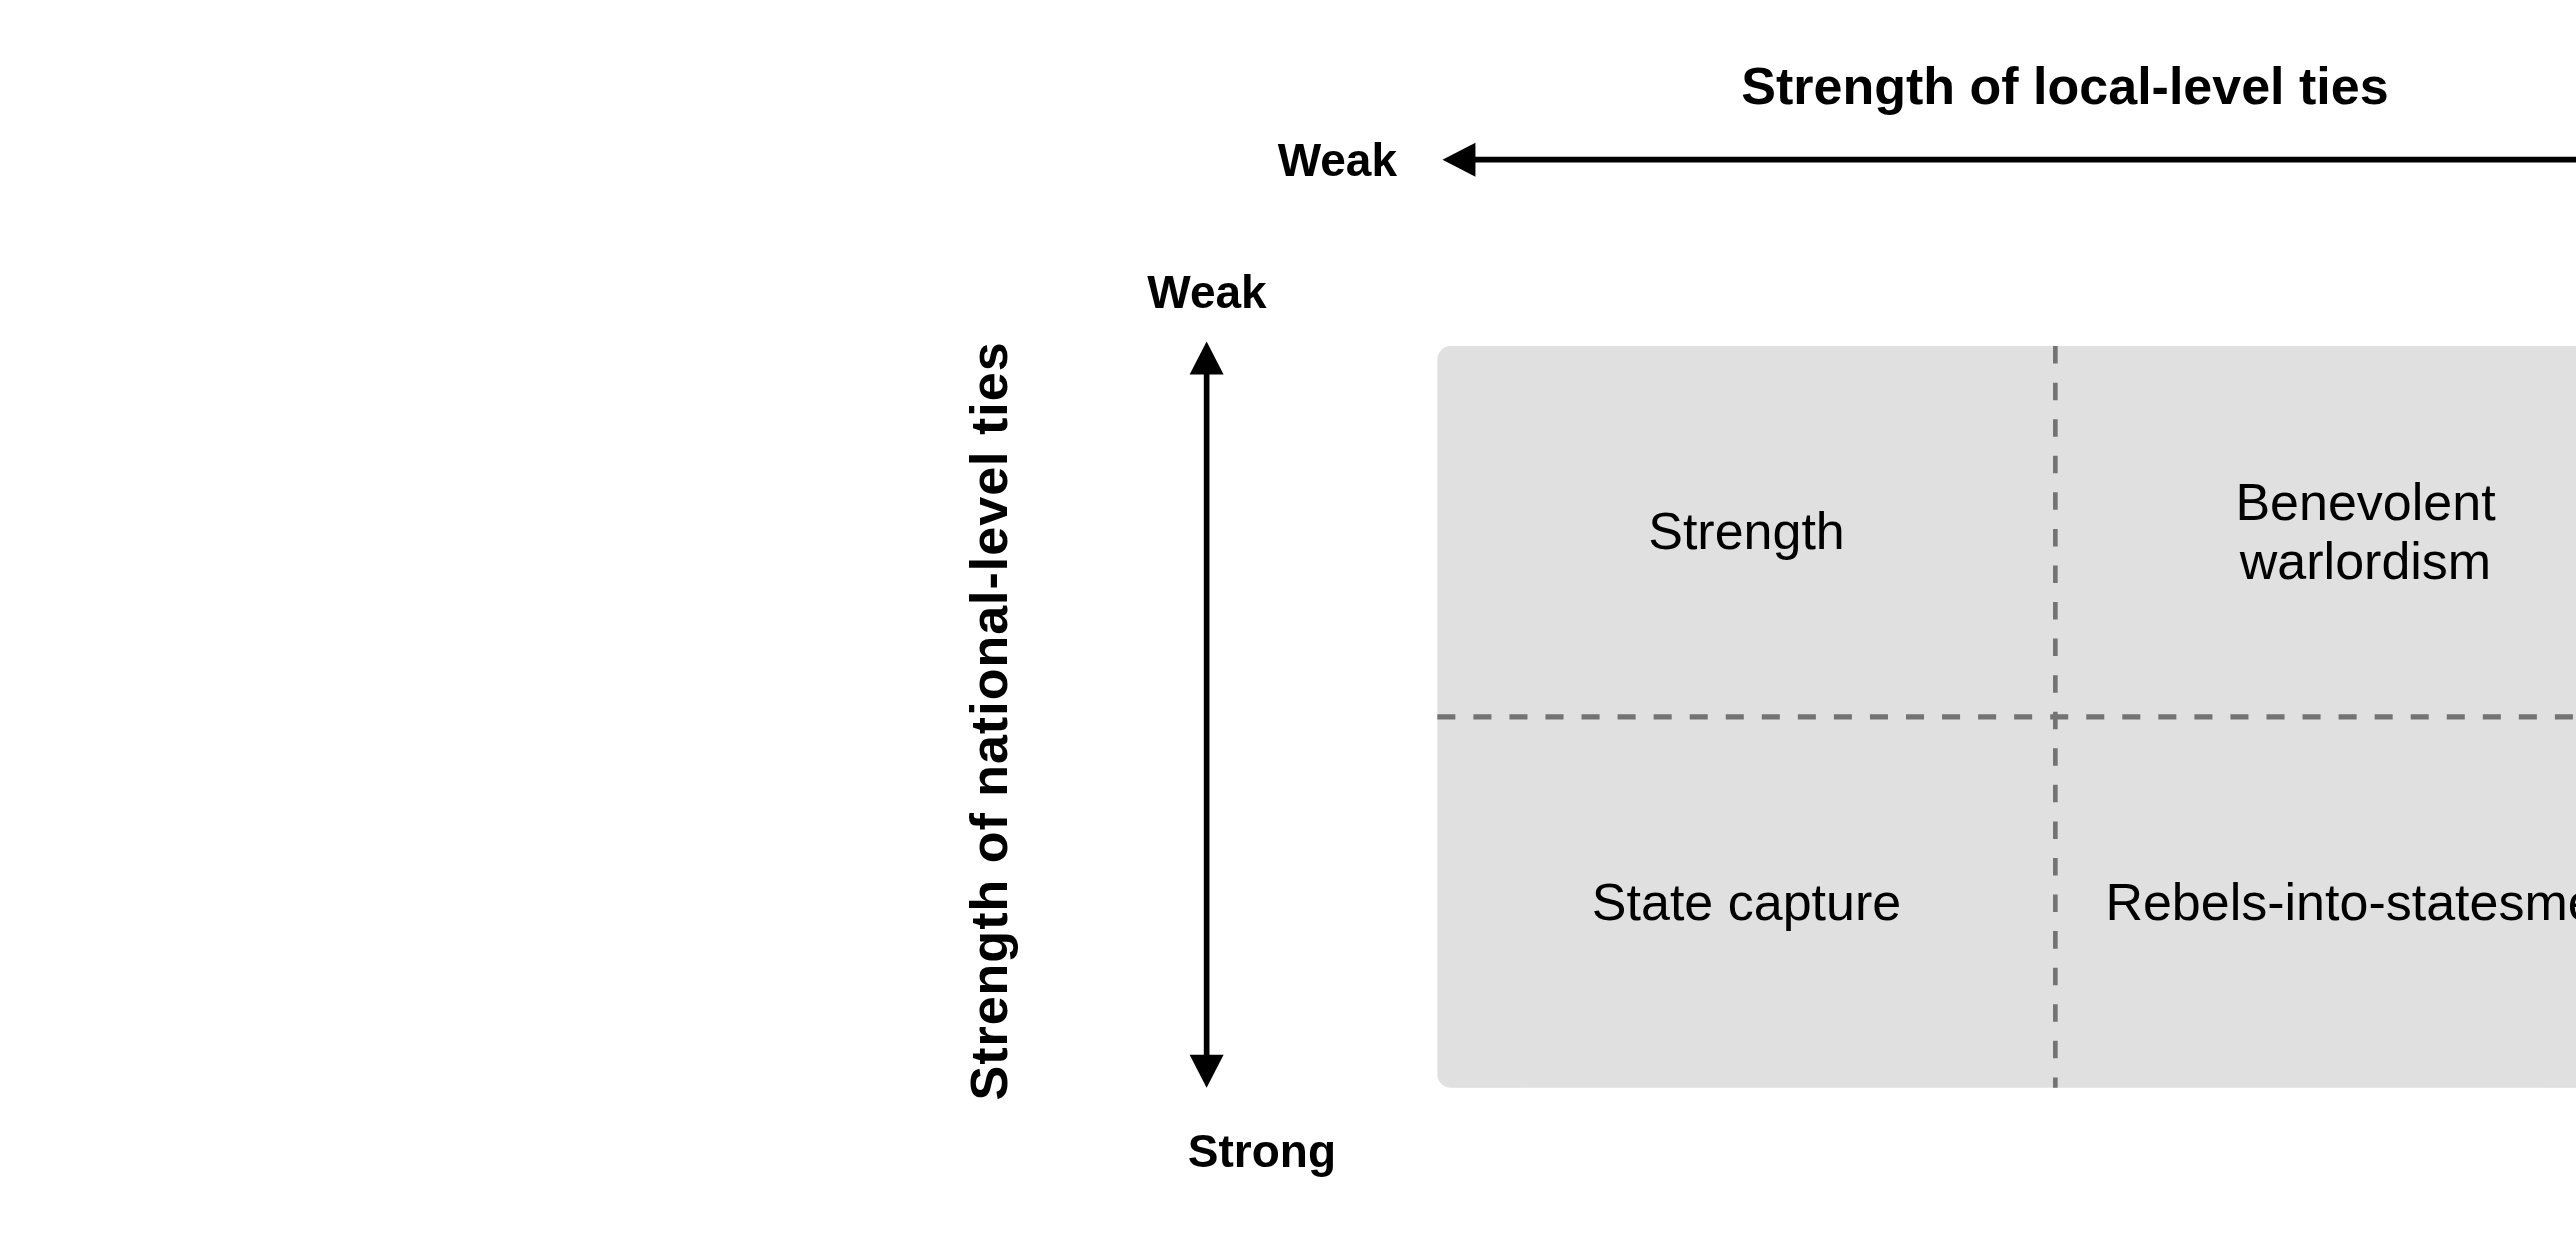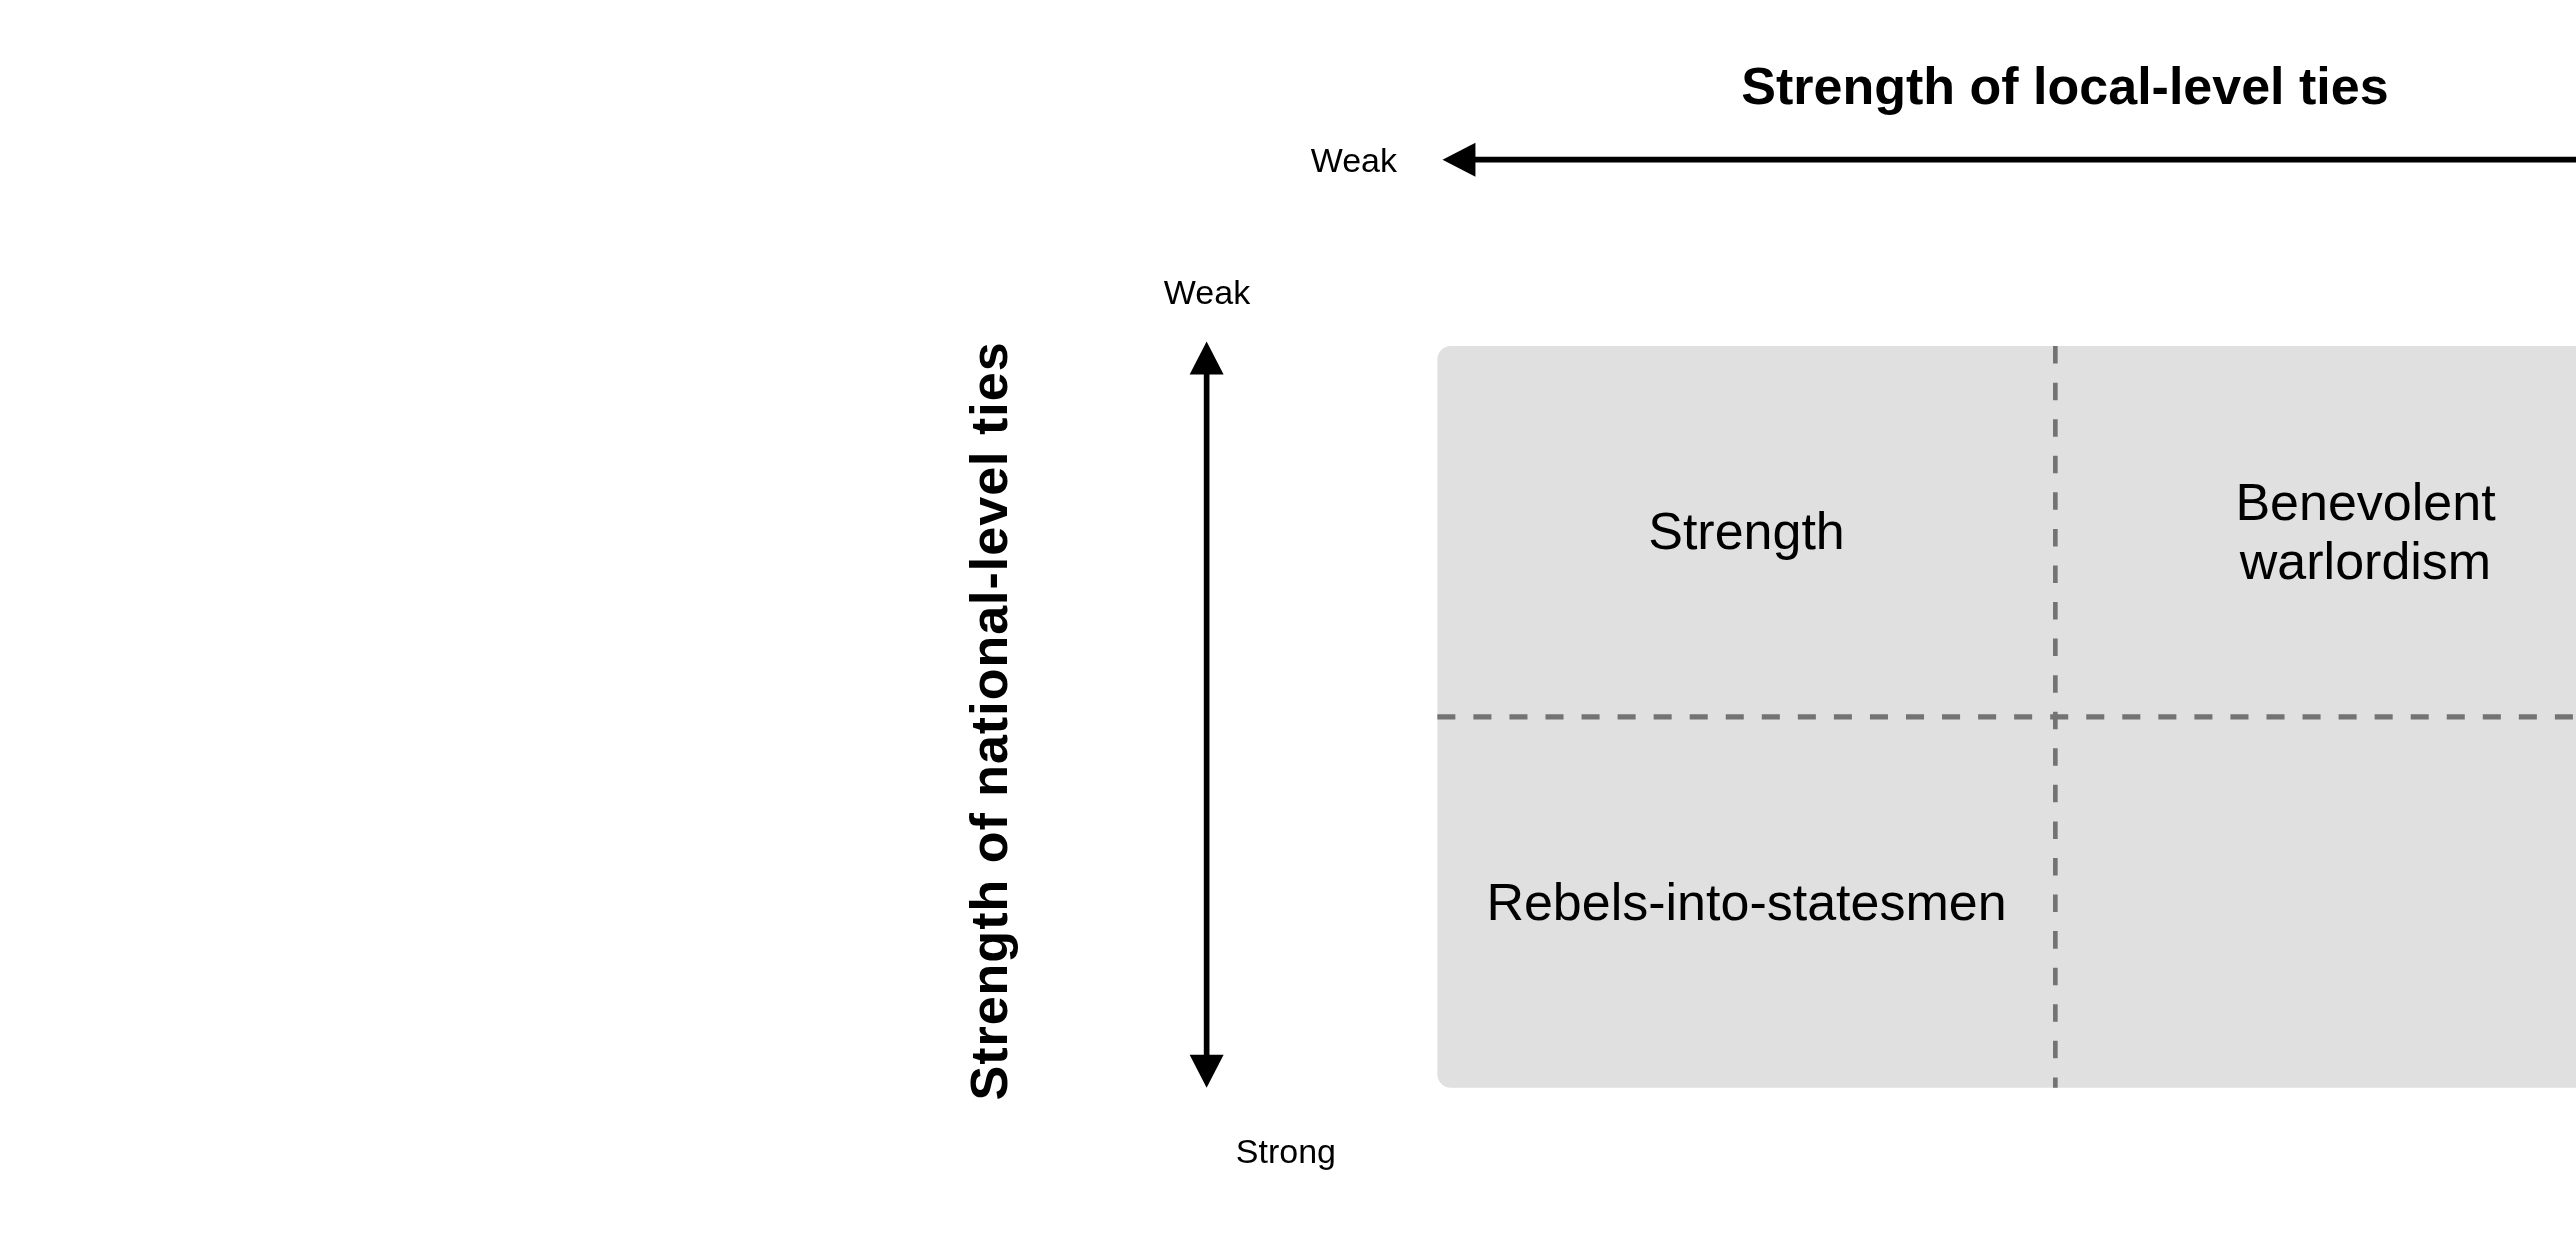--- a/index.html
+++ b/index.html
@@ -19,23 +19,24 @@
   }
   .layer {
     position: absolute;
     left: 0; top: 0;
     width: 3709px;
     height: 1236px;
   }
   .label {
     position: absolute;
     color: #000000;
-    font-size: 34px;
+    font-size: 46px;
     line-height: 58px;
     white-space: nowrap;
+    font-weight: bold;
   }
   .x-title {
     left: 1550px;
     top: 57px;
     width: 1030px;
     text-align: center;
     font-weight: bold;
     font-size: 52px;
   }
   .x-weak {
@@ -126,18 +127,21 @@
   <div class="label y-strong">Strong</div>
 
   <div class="grid">
     <div class="cell">
       <span>Strength</span>
     </div>
     <div class="cell">
       <span class="wrap">Benevolent warlordism</span>
     </div>
     <div class="cell">
+      <span>State capture</span>
+    </div>
+    <div class="cell">
       <span>Rebels-into-statesmen</span>
     </div>
   </div>
 
 </div>
 
 
 </body></html>

